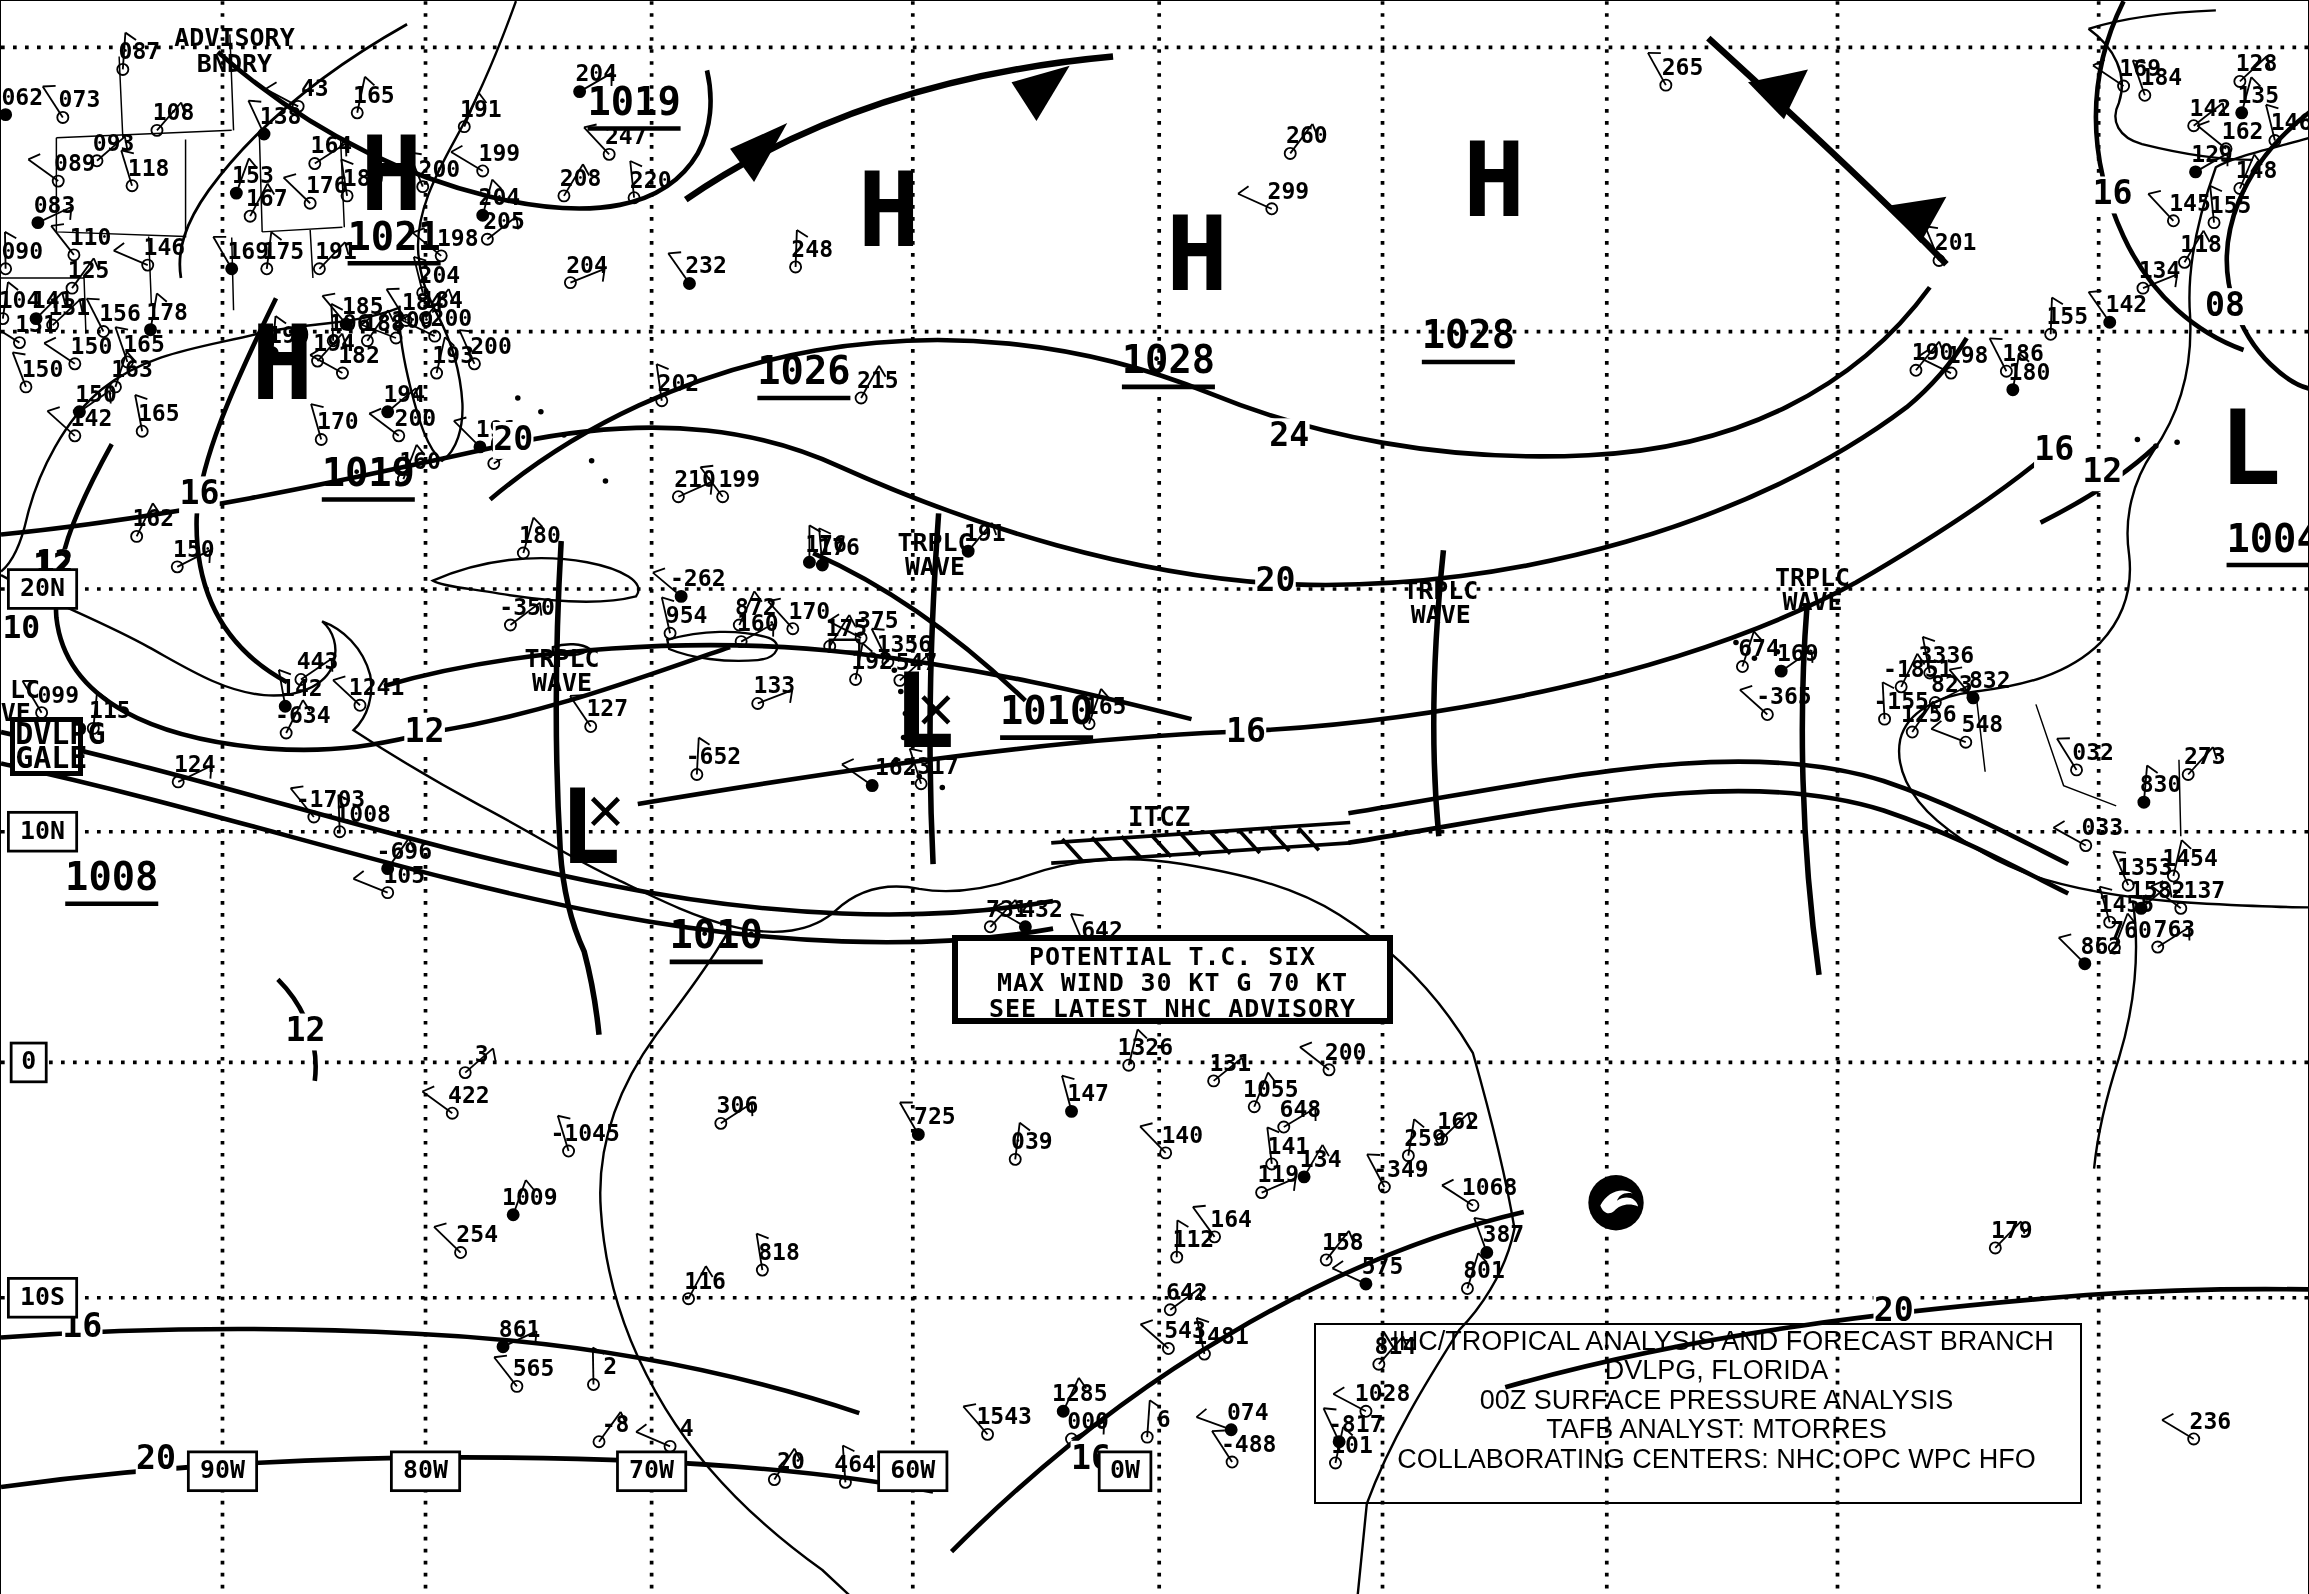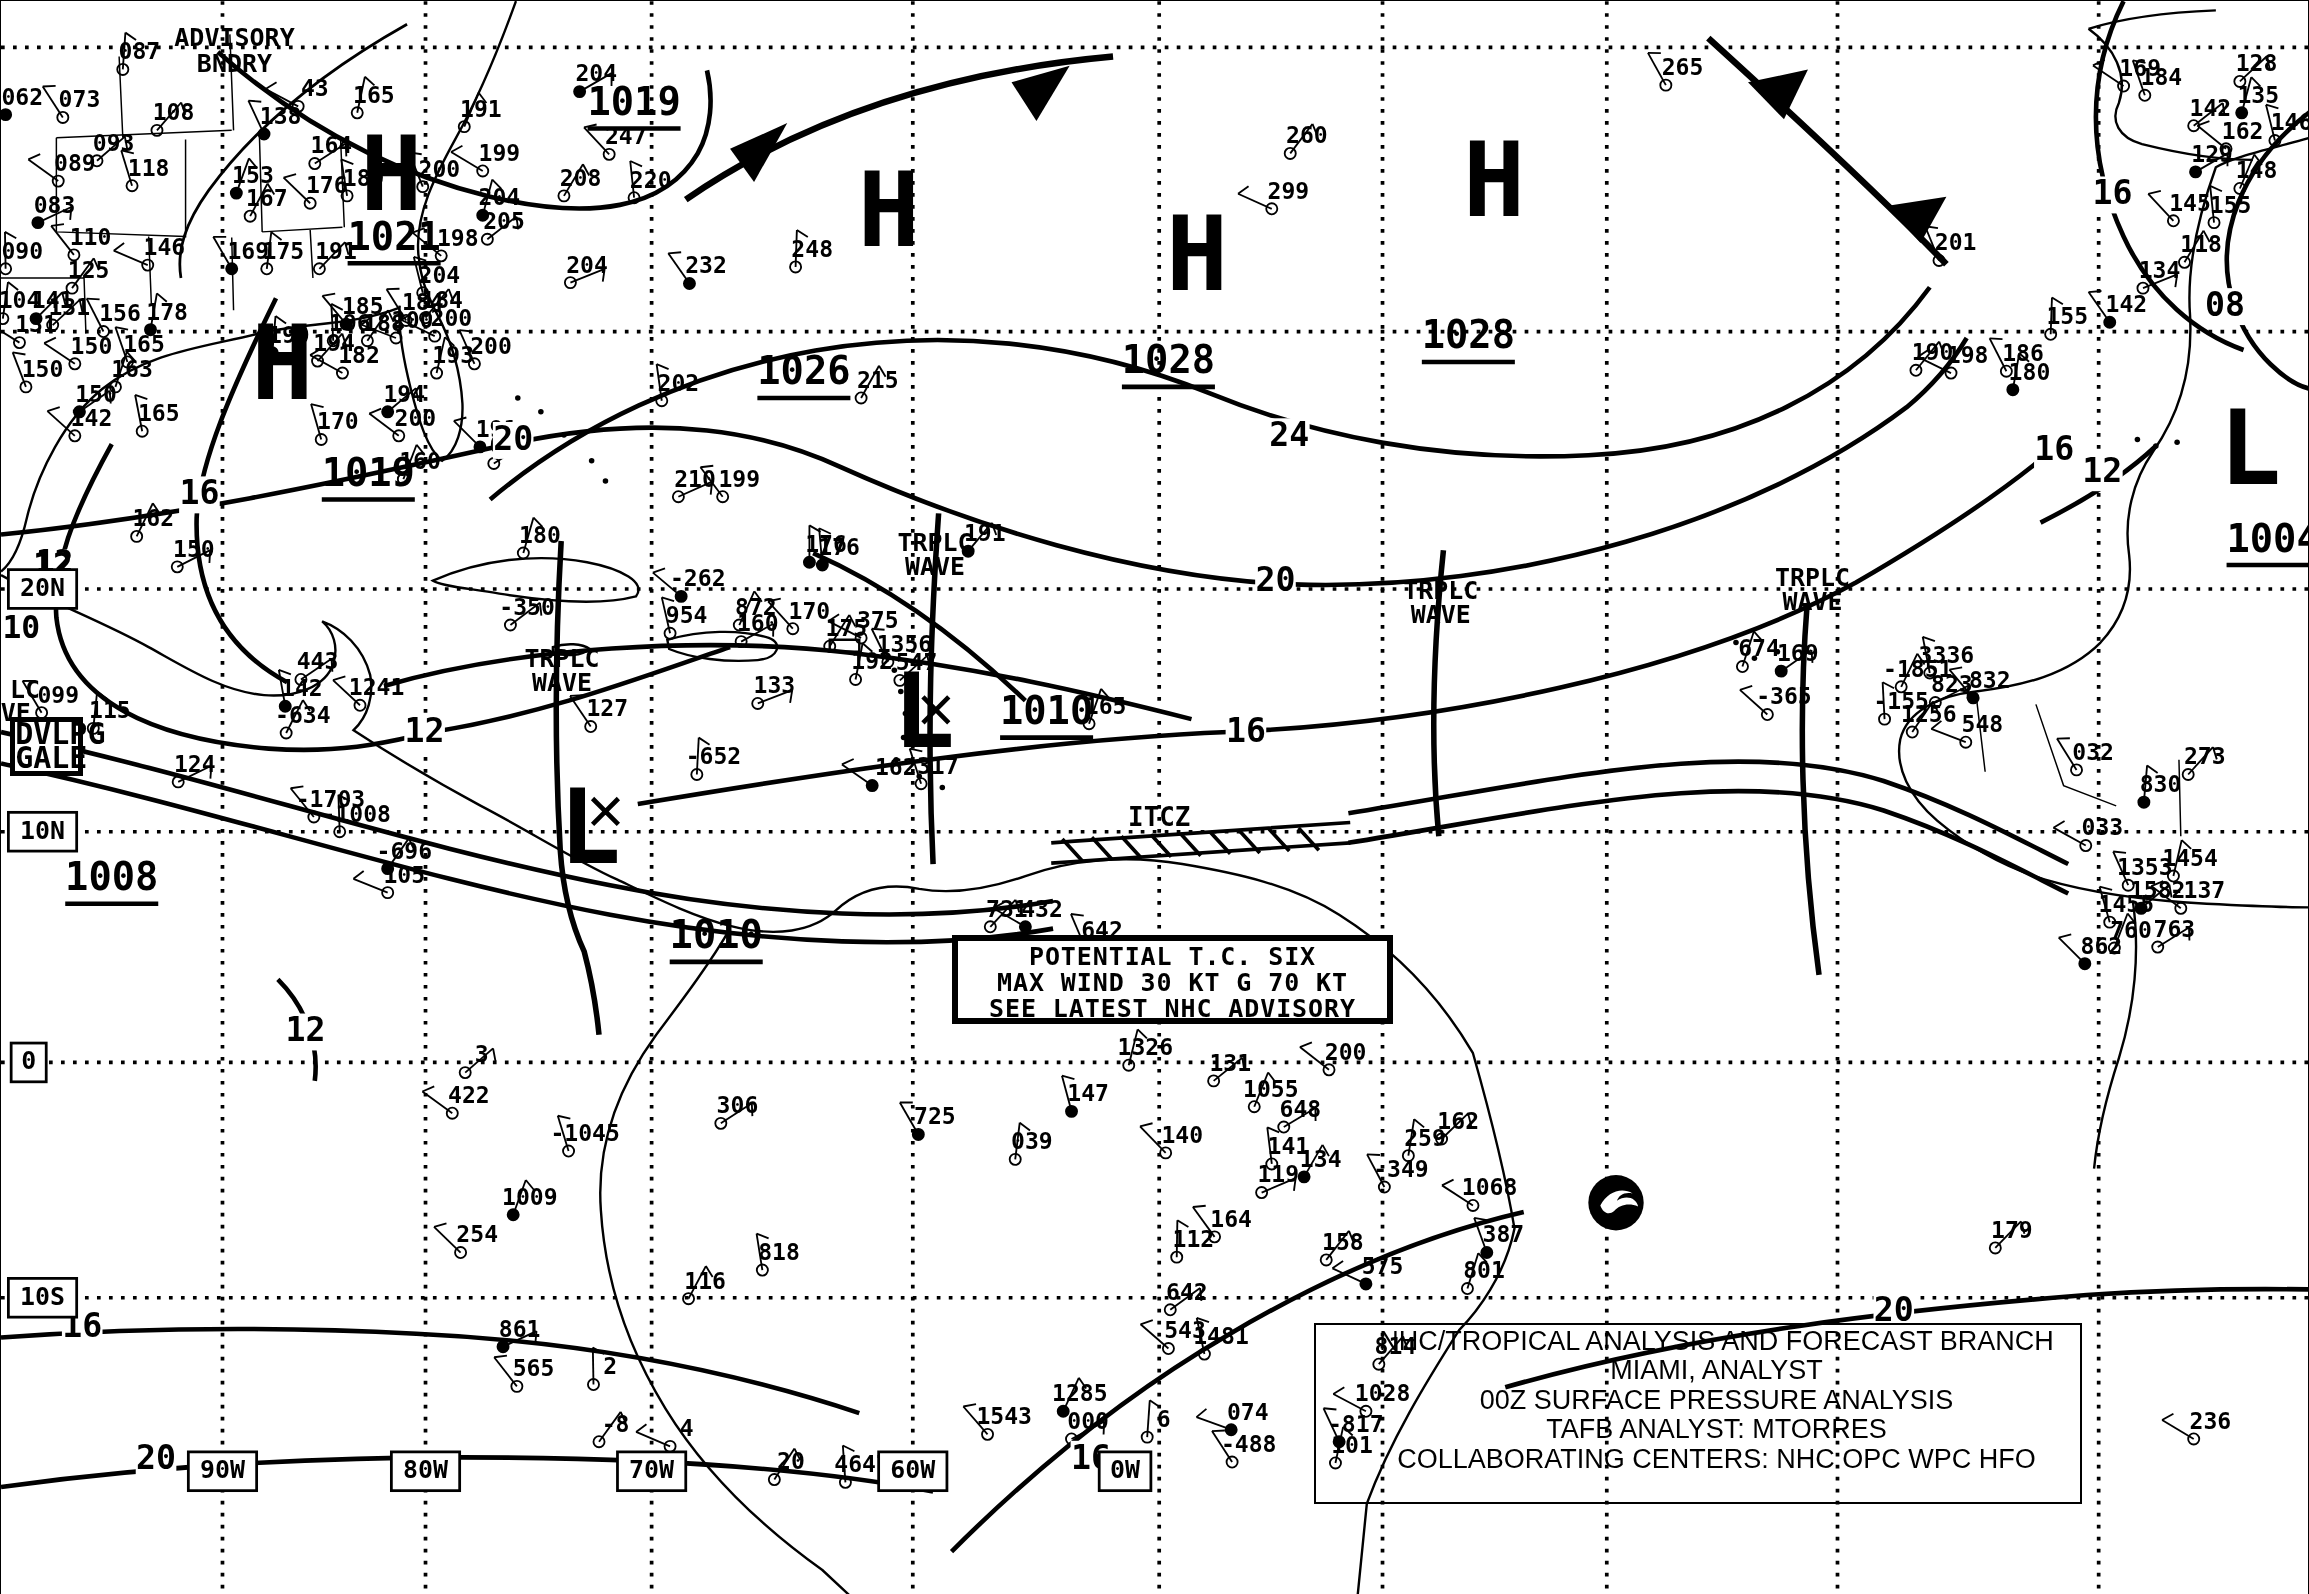--- a/index.html
+++ b/index.html
@@ -1079,21 +1079,21 @@
 </svg>
 
 <div class="mapbox advisory">
   <span class="line">POTENTIAL T.C. SIX</span>
   <span class="line">MAX WIND 30 KT G 70 KT</span>
   <span class="line">SEE LATEST NHC ADVISORY</span>
 </div>
 
 <div class="mapbox credit">
   <span class="line">NHC/TROPICAL ANALYSIS AND FORECAST BRANCH</span>
-  <span class="line">MIAMI, ANALYST</span>
+  <span class="line">DVLPG, FLORIDA</span>
   <span class="line">00Z SURFACE PRESSURE ANALYSIS</span>
   <span class="line">TAFB ANALYST: MTORRES</span>
   <span class="line">COLLABORATING CENTERS: NHC OPC WPC HFO</span>
 </div>
 
 <div class="mapbox gale">
   <span class="line">DVLPG</span>
   <span class="line">GALE</span>
 </div>
 

